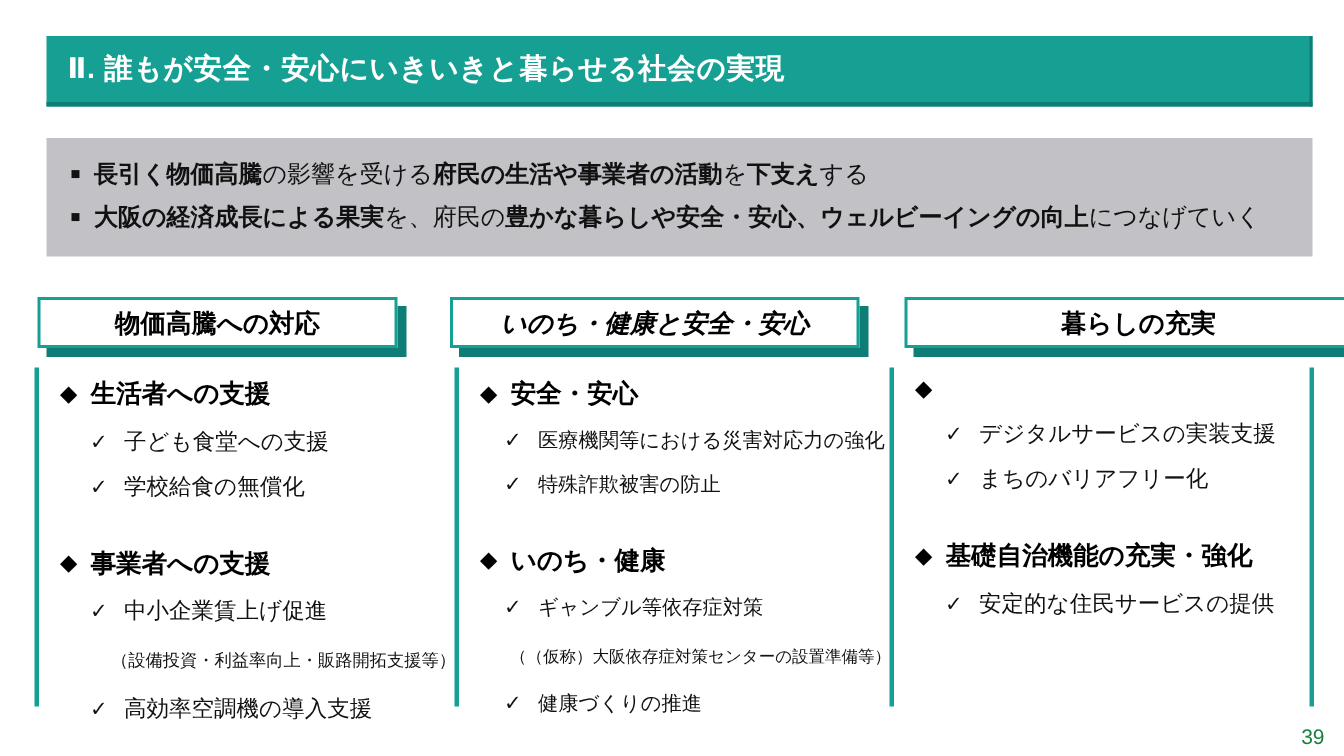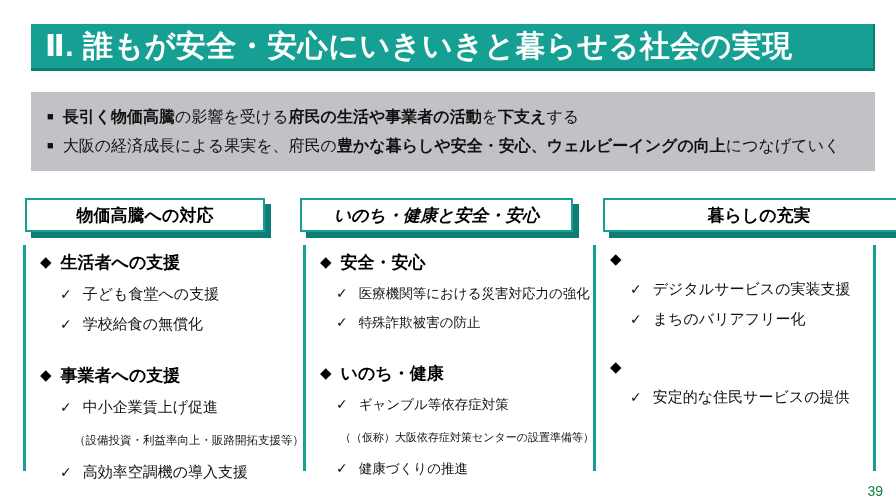--- a/index.html
+++ b/index.html
@@ -6,21 +6,21 @@
   .slide{
     position:relative;width:896px;height:504px;background:#ffffff;overflow:hidden;
     font-family:"Liberation Sans","DejaVu Sans",sans-serif;color:#111;
   }
   
   .title-bar{
     position:absolute;left:31px;top:24px;width:844px;height:47px;
     background:#16A094;border-right:2px solid #0E7D76;border-bottom:3px solid #0E7D76;
     box-sizing:border-box;display:flex;align-items:center;padding-left:14px;
   }
-  .title-bar .title-text{color:#ffffff;font-weight:bold;font-size:30px;letter-spacing:0.5px;}
+  .title-bar .title-text{color:#ffffff;font-weight:bold;font-size:19px;letter-spacing:0.5px;}
   
   .overview-box{
     position:absolute;left:31px;top:92px;width:844px;height:79px;background:#C2C2C6;
     box-sizing:border-box;padding:10px 16px;display:flex;flex-direction:column;justify-content:space-around;
   }
   .ov-bullet{display:flex;align-items:baseline;font-size:16px;line-height:1.25;white-space:nowrap;}
   .ov-bullet .sq{font-size:11px;margin-right:9px;position:relative;top:-2px;color:#111;}
   
   .col-header{
     position:absolute;top:198px;height:34px;background:#ffffff;
@@ -58,21 +58,21 @@
     <span class="title-text">Ⅱ. 誰もが安全・安心にいきいきと暮らせる社会の実現</span>
   </div>
 
   <div class="overview-box">
     <div class="ov-bullet">
       <span class="sq">■</span>
       <span><span style="font-weight: bold;">長引く物価高騰</span><span style="font-weight: normal;">の影響を受ける</span><span style="font-weight: bold;">府民の生活や事業者の活動</span><span style="font-weight: normal;">を</span><span style="font-weight: bold;">下支え</span><span style="font-weight: normal;">する</span></span>
     </div>
     <div class="ov-bullet">
       <span class="sq">■</span>
-      <span><span style="font-weight: normal; text-align: right;">大阪の経済成長による果実</span><span style="font-weight: normal;">を、府民の</span><span style="font-weight: bold;">豊かな暮らしや安全・安心、ウェルビーイングの向上</span><span style="font-weight: normal;">につなげていく</span></span>
+      <span><span style="font-weight: bold; text-align: right;">大阪の経済成長による果実</span><span style="font-weight: normal;">を、府民の</span><span style="font-weight: bold;">豊かな暮らしや安全・安心、ウェルビーイングの向上</span><span style="font-weight: normal;">につなげていく</span></span>
     </div>
   </div>
 
   <div class="col-header h1">物価高騰への対応</div>
   <div class="col-header h2">いのち・健康と安全・安心</div>
   <div class="col-header h3">暮らしの充実</div>
 
   <div class="columns-row">
 
     <div class="column col-1">
@@ -149,20 +149,21 @@
           <span>デジタルサービスの実装支援</span>
         </div>
         <div class="item">
           <span class="check">✓</span>
           <span>まちのバリアフリー化</span>
         </div>
       </div>
       <div class="section">
         <div class="section-title">
           <span class="diamond">◆</span>
+          <span>基礎自治機能の充実・強化</span>
         </div>
         <div class="item">
           <span class="check">✓</span>
           <span>安定的な住民サービスの提供</span>
         </div>
       </div>
     </div>
 
   </div>
 

